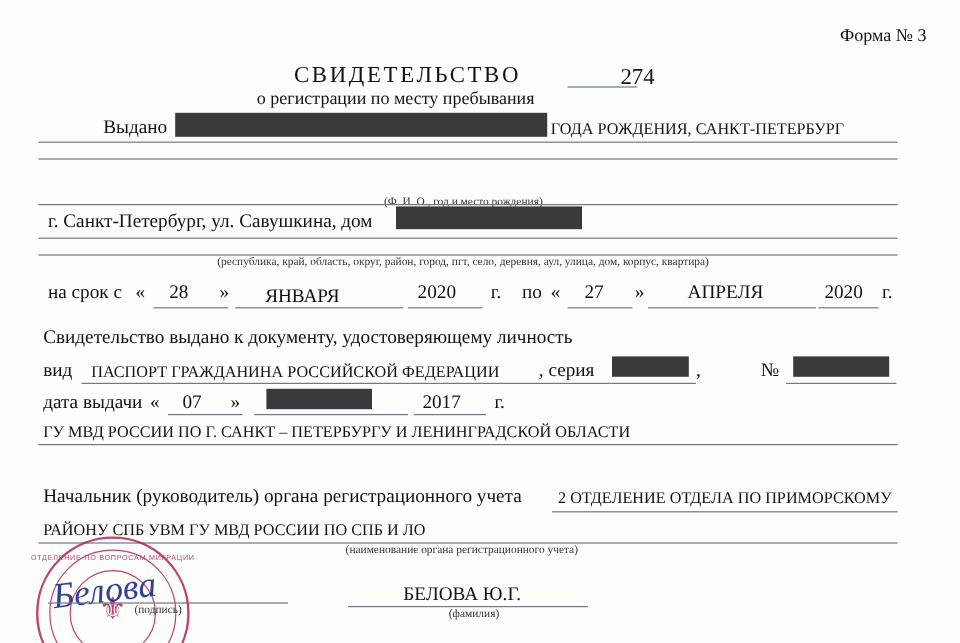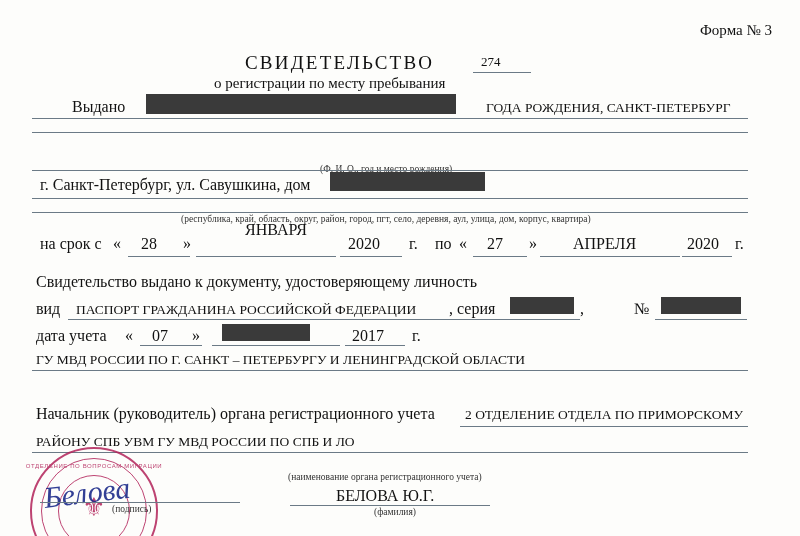--- a/index.html
+++ b/index.html
@@ -44,21 +44,22 @@
   .title-sub {
     font-size: 15px;
   }
   .body-big {
     font-size: 16px;
   }
   .caps-sm {
     font-size: 13.5px;
   }
   .num274 {
-    font-size: 13px;
+    font-size: 19px;
+    margin-left: 36px;
   }
   
   #stamp {
     position: absolute;
     left: 30px;
     top: 447px;
     width: 124px;
     height: 124px;
     border: 2px solid #b2235a;
     border-radius: 50%;
@@ -120,42 +121,42 @@
 <div id="page">
 
   <div class="txt form-no" style="right:28px; top:22px;">Форма № 3</div>
 
   <div class="txt title-main" style="left:245px; top:52px;">СВИДЕТЕЛЬСТВО</div>
   <div class="txt num274" style="left:481px; top:54px;">274</div>
   <div class="line" style="left:473px; top:72px; width:58px;"></div>
 
   <div class="txt title-sub" style="left:214px; top:75px;">о регистрации по месту пребывания</div>
 
-  <div class="txt body-big" style="left:72px; top:98px;">Выдано</div>
+  <div class="txt body-big" style="left:86px; top:98px;">Выдано</div>
   <div class="redact" style="left:146px; top:94px; width:310px; height:20px;"></div>
-  <div class="txt caps-sm" style="left:459px; top:100px;margin-left:27px;">ГОДА РОЖДЕНИЯ, САНКТ-ПЕТЕРБУРГ</div>
+  <div class="txt caps-sm" style="left:459px; top:100px;">ГОДА РОЖДЕНИЯ, САНКТ-ПЕТЕРБУРГ</div>
   <div class="line" style="left:32px; top:118px; width:716px;"></div>
 
   <div class="line" style="left:32px; top:132px; width:716px;"></div>
   <div class="txt tiny" style="left:320px; top:134px;margin-top:30px;">(Ф. И. О., год и место рождения)</div>
 
   <div class="line" style="left:32px; top:170px; width:716px;"></div>
 
   <div class="txt body-big" style="left:40px; top:176px;">г. Санкт-Петербург, ул. Савушкина, дом</div>
   <div class="redact" style="left:330px; top:172px; width:155px; height:19px;"></div>
   <div class="line" style="left:32px; top:198px; width:716px;"></div>
 
   <div class="line" style="left:32px; top:212px; width:716px;"></div>
   <div class="txt tiny" style="left:181px; top:214px;">(республика, край, область, округ, район, город, пгт, село, деревня, аул, улица, дом, корпус, квартира)</div>
 
   <div class="txt body-big" style="left:40px; top:235px;">на срок с</div>
   <div class="txt body-big" style="left:113px; top:235px;">«</div>
   <div class="txt body-big" style="left:141px; top:235px;">28</div>
   <div class="txt body-big" style="left:183px; top:235px;">»</div>
-  <div class="txt body-big" style="left:221px; top:221px;margin-left:24px;">ЯНВАРЯ</div>
+  <div class="txt body-big" style="left:221px; top:239px;">ЯНВАРЯ</div>
   <div class="txt body-big" style="left:348px; top:235px;">2020</div>
   <div class="txt body-big" style="left:409px; top:235px;">г.</div>
   <div class="txt body-big" style="left:435px; top:235px;">по</div>
   <div class="txt body-big" style="left:459px; top:235px;">«</div>
   <div class="txt body-big" style="left:487px; top:235px;">27</div>
   <div class="txt body-big" style="left:529px; top:235px;">»</div>
   <div class="txt body-big" style="left:573px; top:235px;">АПРЕЛЯ</div>
   <div class="txt body-big" style="left:687px; top:235px;">2020</div>
   <div class="txt body-big" style="left:735px; top:235px;">г.</div>
 
@@ -172,41 +173,41 @@
   <div class="txt caps-sm" style="left:76px; top:302px;">ПАСПОРТ ГРАЖДАНИНА РОССИЙСКОЙ ФЕДЕРАЦИИ</div>
   <div class="txt body-big" style="left:449px; top:300px;text-align:center;">, серия</div>
   <div class="redact" style="left:510px; top:297px; width:64px; height:17px;"></div>
   <div class="txt body-big" style="left:580px; top:300px;">,</div>
   <div class="txt body-big" style="left:634px; top:300px;">№</div>
   <div class="redact" style="left:661px; top:297px; width:80px; height:17px;"></div>
   <div class="line" style="left:68px; top:319px; width:440px;"></div>
   <div class="line" style="left:508px; top:319px; width:72px;"></div>
   <div class="line" style="left:655px; top:319px; width:92px;"></div>
 
-  <div class="txt body-big" style="left:36px; top:327px;">дата учета</div>
+  <div class="txt body-big" style="left:36px; top:327px;">дата выдачи</div>
   <div class="txt body-big" style="left:125px; top:327px;">«</div>
   <div class="txt body-big" style="left:152px; top:327px;">07</div>
   <div class="txt body-big" style="left:192px; top:327px;">»</div>
   <div class="redact" style="left:222px; top:324px; width:88px; height:17px;"></div>
   <div class="txt body-big" style="left:352px; top:327px;">2017</div>
   <div class="txt body-big" style="left:412px; top:327px;">г.</div>
   <div class="line" style="left:140px; top:345px; width:62px;"></div>
   <div class="line" style="left:212px; top:345px; width:128px;"></div>
   <div class="line" style="left:345px; top:345px; width:60px;"></div>
 
   <div class="txt caps-sm" style="left:36px; top:352px;text-align:center;">ГУ  МВД  РОССИИ  ПО  Г. САНКТ – ПЕТЕРБУРГУ  И  ЛЕНИНГРАДСКОЙ ОБЛАСТИ</div>
   <div class="line" style="left:32px; top:370px; width:716px;"></div>
 
   <div class="txt body-big" style="left:36px; top:405px;">Начальник (руководитель) органа регистрационного учета</div>
   <div class="txt caps-sm" style="left:465px; top:407px;">2 ОТДЕЛЕНИЕ ОТДЕЛА  ПО ПРИМОРСКОМУ</div>
   <div class="line" style="left:460px; top:426px; width:288px;"></div>
 
   <div class="txt caps-sm" style="left:36px; top:434px;">РАЙОНУ СПБ УВМ  ГУ  МВД РОССИИ  ПО СПБ  И  ЛО</div>
   <div class="line" style="left:32px; top:452px; width:716px;"></div>
-  <div class="txt tiny" style="left:288px; top:472px;">(наименование органа регистрационного учета)</div>
+  <div class="txt tiny" style="left:288px; top:454px;">(наименование органа регистрационного учета)</div>
 
   <div id="stamp">
     <div class="stamp-txt stamp-top">ОТДЕЛЕНИЕ ПО ВОПРОСАМ МИГРАЦИИ</div>
     <div class="stamp-emblem">⚜</div>
 
   </div>
 
   <div id="signature">Белова</div>
 
   <div class="line" style="left:40px; top:502px; width:200px;"></div>

